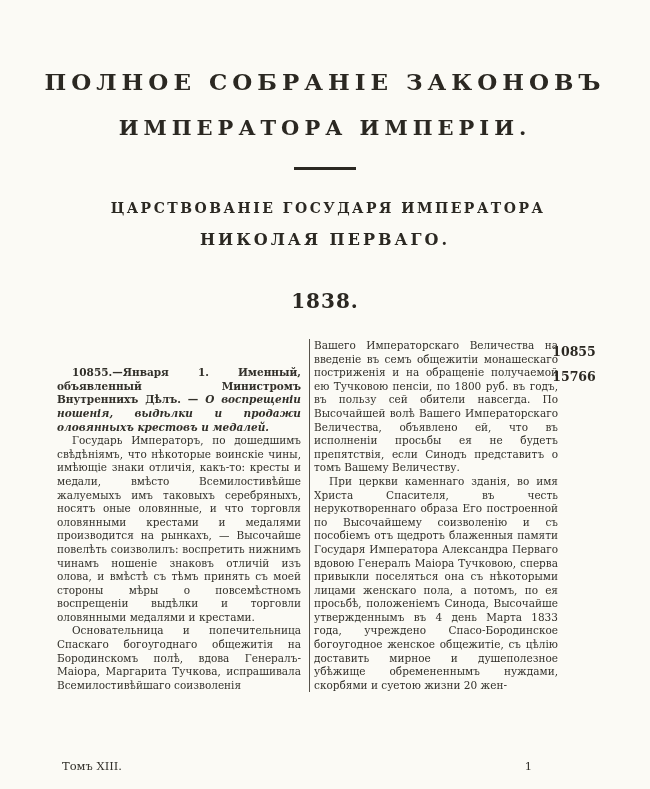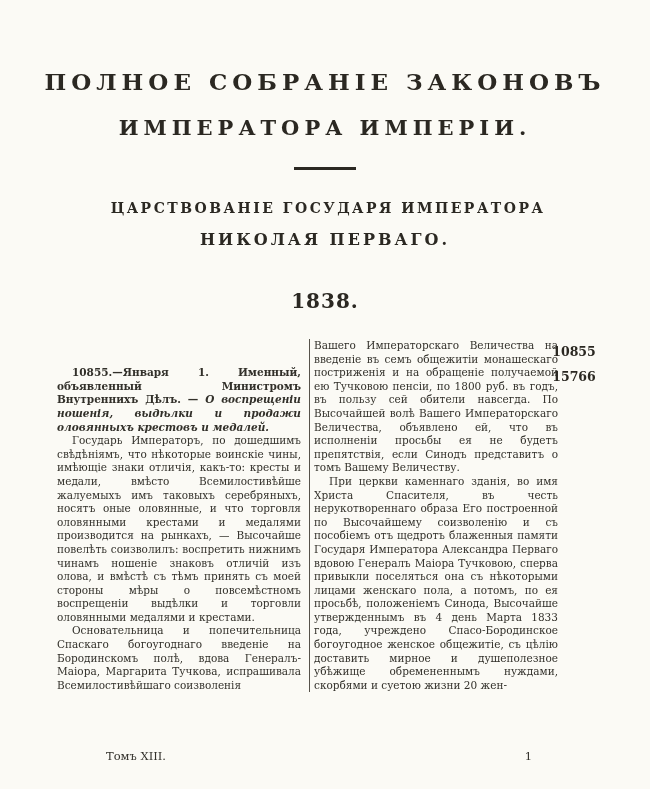--- a/index.html
+++ b/index.html
@@ -74,23 +74,22 @@
     width:60px;
     text-align:center;
   }
   .margin-number{
     font-size:12.5px;font-weight:bold;color:#2b2822;
     line-height:25px;
     white-space:nowrap;
   }
   .footer{
     position:absolute;
-    left:0;right:0;bottom:24px;
+    left:0;right:0;bottom:14px;
     height:16px;
-    margin-left:44px;
   }
   .footer-volume{
     position:absolute;left:62px;
     font-size:11.5px;color:#32302a;
   }
   .footer-page{
     position:absolute;right:118px;
     font-size:11.5px;color:#32302a;
   }
 </style>
@@ -106,21 +105,21 @@
     <div class="reign-line1">ЦАРСТВОВАНІЕ ГОСУДАРЯ ИМПЕРАТОРА</div>
     <div class="reign-line2">НИКОЛАЯ ПЕРВАГО.</div>
     <div class="year">1838.</div>
   </div>
 
   <div class="columns-wrap">
     <div class="columns">
       <div class="col col-left">
           <p class="para"><span class="run-bold">10855.—Января 1. Именный, объявленный Министромъ Внутреннихъ Дѣлъ. — </span><span class="run-bolditalic">О воспрещеніи ношенія, выдѣлки и продажи оловянныхъ крестовъ и медалей.</span></p>
           <p class="para"><span class="run-normal">Государь Императоръ, по дошедшимъ свѣдѣніямъ, что нѣкоторые воинскіе чины, имѣющіе знаки отличія, какъ-то: кресты и медали, вмѣсто Всемилостивѣйше жалуемыхъ имъ таковыхъ серебряныхъ, носятъ оные оловянные, и что торговля оловянными крестами и медалями производится на рынкахъ, — Высочайше повелѣть соизволилъ: воспретить нижнимъ чинамъ ношеніе знаковъ отличій изъ олова, и вмѣстѣ съ тѣмъ принять съ моей стороны мѣры о повсемѣстномъ воспрещеніи выдѣлки и торговли оловянными медалями и крестами.</span></p>
-          <p class="para"><span class="run-normal">Основательница и попечительница Спаскаго богоугоднаго введеніе на Бородинскомъ полѣ, вдова Генералъ-Маіора, Маргарита Тучкова, испрашивала Всемилостивѣйшаго соизволенія</span></p>
+          <p class="para"><span class="run-normal">Основательница и попечительница Спаскаго богоугоднаго общежитія на Бородинскомъ полѣ, вдова Генералъ-Маіора, Маргарита Тучкова, испрашивала Всемилостивѣйшаго соизволенія</span></p>
         </div>
       <div class="col col-right">
           <p class="para noindent"><span class="run-normal">Вашего Императорскаго Величества на введеніе въ семъ общежитіи монашескаго постриженія и на обращеніе получаемой ею Тучковою пенсіи, по 1800 руб. въ годъ, въ пользу сей обители навсегда. По Высочайшей волѣ Вашего Императорскаго Величества, объявлено ей, что въ исполненіи просьбы ея не будетъ препятствія, если Синодъ представитъ о томъ Вашему Величеству.</span></p>
           <p class="para"><span class="run-normal">При церкви каменнаго зданія, во имя Христа Спасителя, въ честь нерукотвореннаго образа Его построенной по Высочайшему соизволенію и съ пособіемъ отъ щедротъ блаженныя памяти Государя Императора Александра Перваго вдовою Генералъ Маіора Тучковою, сперва привыкли поселяться она съ нѣкоторыми лицами женскаго пола, а потомъ, по ея просьбѣ, положеніемъ Синода, Высочайше утвержденнымъ въ 4 день Марта 1833 года, учреждено Спасо-Бородинское богоугодное женское общежитіе, съ цѣлію доставить мирное и душеполезное убѣжище обремененнымъ нуждами, скорбями и суетою жизни 20 жен-</span></p>
         </div>
     </div>
     <div class="margin-numbers">
       <div class="margin-number">10855</div>
       <div class="margin-number">15766</div>
     </div>

